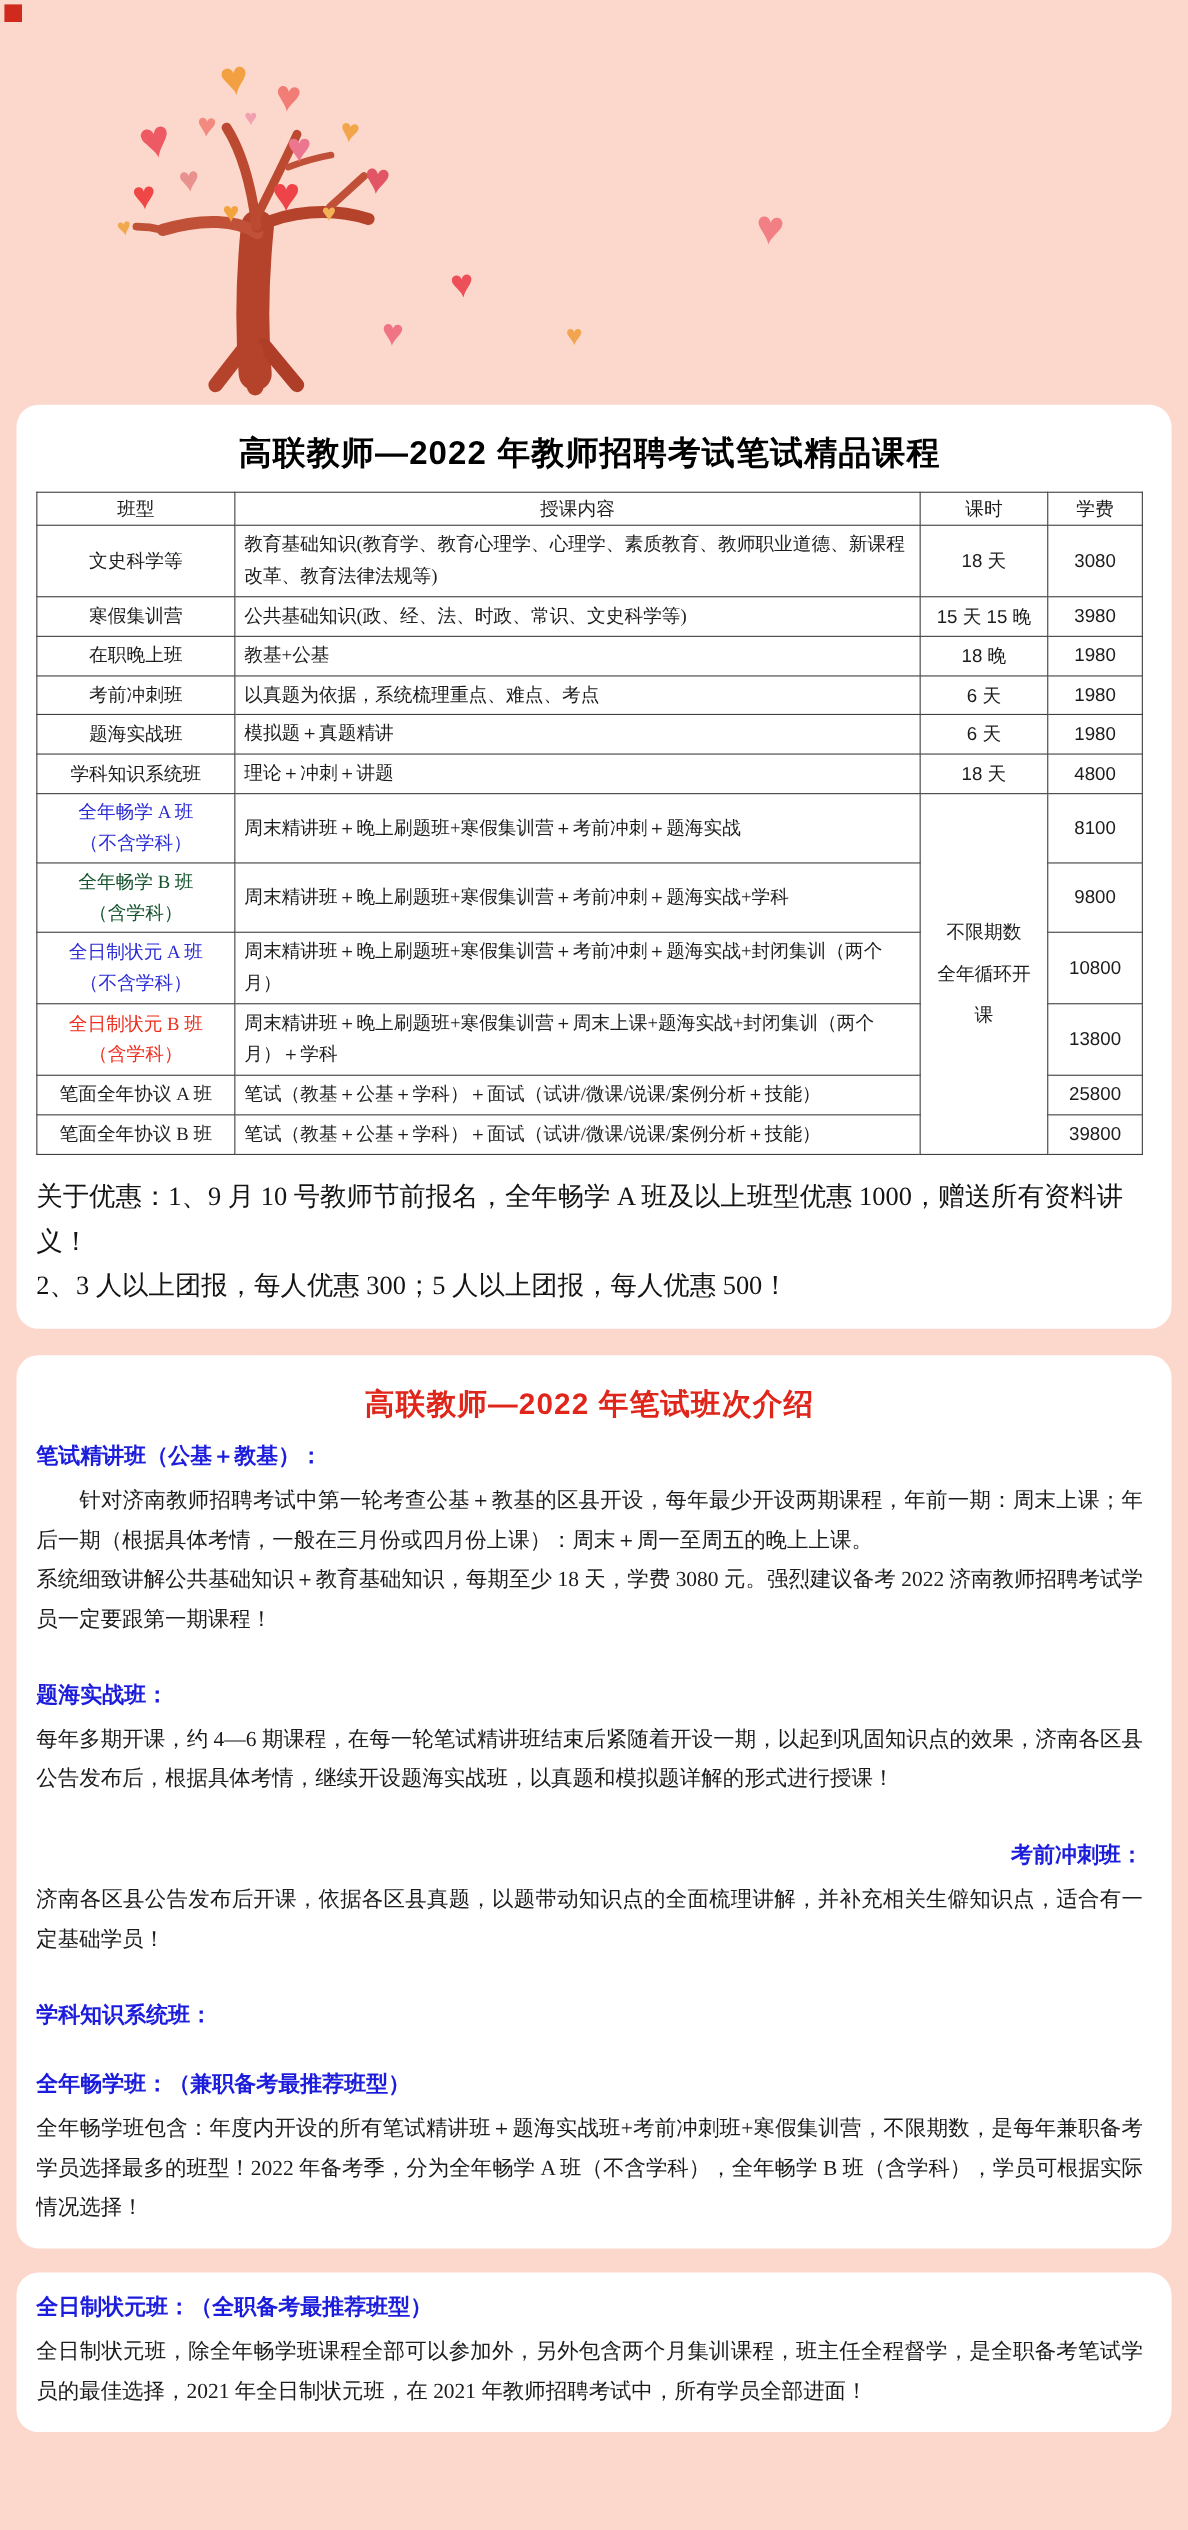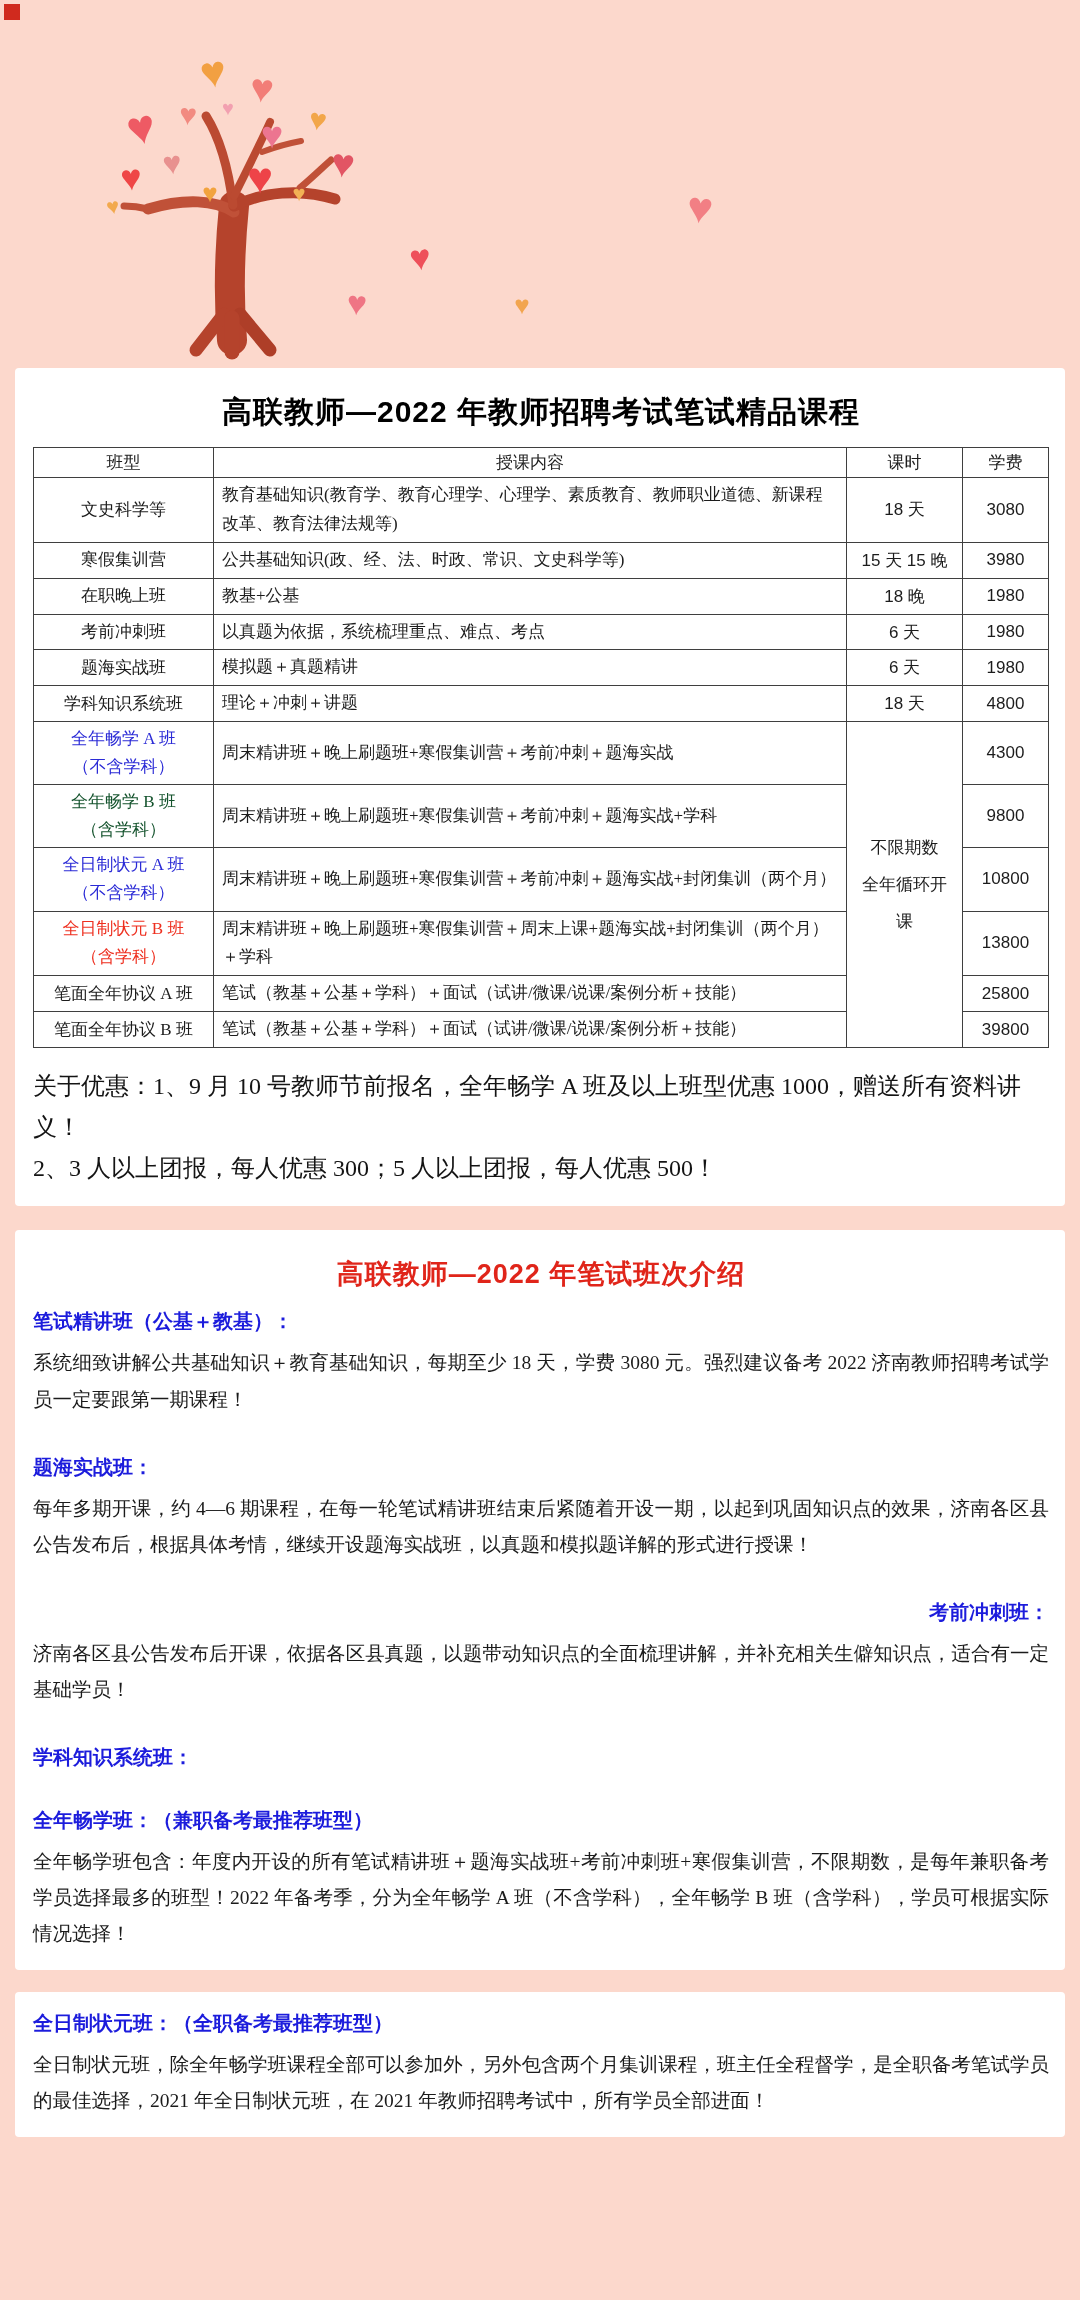--- a/index.html
+++ b/index.html
@@ -8,21 +8,21 @@
     width:1080px; height:2300px; overflow:hidden; position:relative;
     background:#fcd8cc;
     font-family:"Liberation Sans","DejaVu Sans",sans-serif;
   }
   
   .decor-top { position:relative; width:1080px; height:368px; }
   .corner-square { position:absolute; left:4px; top:4px; width:16px; height:16px; background:#d02a1e; }
   .tree-svg { position:absolute; left:0; top:0; }
   .heart { position:absolute; line-height:1; transform:translate(-50%,-50%); user-select:none; }
   
-  .card { background:#ffffff; margin:0 15px; border-radius:4px; padding:20px 16px 18px 18px; }
+  .card { background:#ffffff; margin:0 15px; border-radius:20px; padding:20px 26px 18px 18px; }
   .card1-title { text-align:center; font-size:30px; font-weight:bold; color:#000; letter-spacing:1px; margin:4px 0 14px 0; }
   table.course { width:100%; border-collapse:collapse; table-layout:fixed; font-family:"Liberation Serif","DejaVu Serif",serif; }
   table.course th, table.course td { border:1px solid #3f3f3f; padding:3px 8px; font-size:17px; color:#1c1c1c; vertical-align:middle; }
   table.course th { font-weight:normal; text-align:center; height:30px; }
   td.c-type { text-align:center; line-height:1.65; }
   td.c-content { text-align:left; padding-left:12px; line-height:1.7; }
   td.c-mid { text-align:center; font-family:"Liberation Sans",sans-serif; font-size:16px; }
   td.c-dur { line-height:2.2; }
   tr.row-plain td { height:30px; }
   tr.row-two td { height:52px; }
@@ -148,21 +148,21 @@
         <tr class="row-sub">
           <td class="c-type" style="color: rgb(43, 43, 214);">
             <div>全年畅学 A 班</div>
             <div>（不含学科）</div>
           </td>
           <td class="c-content">周末精讲班＋晚上刷题班+寒假集训营＋考前冲刺＋题海实战</td>
           <td class="c-mid c-dur" rowspan="6">
             <div>不限期数</div>
             <div>全年循环开课</div>
           </td>
-          <td class="c-mid">4300</td>
+          <td class="c-mid">8100</td>
         </tr>
         <tr class="row-sub">
           <td class="c-type" style="color: #14532d;">
             <div>全年畅学 B 班</div>
             <div>（含学科）</div>
           </td>
           <td class="c-content">周末精讲班＋晚上刷题班+寒假集训营＋考前冲刺＋题海实战+学科</td>
           <td class="c-mid">9800</td>
         </tr>
         <tr class="row-sub">
@@ -203,20 +203,21 @@
   </div>
 </div>
 
 <div class="gap"></div>
 
 <div class="card">
   <div class="card2-title" style="color: rgb(224, 37, 26);">高联教师—2022 年笔试班次介绍</div>
   <div id="card2-sections">
       <div class="section">
         <div class="sec-heading" style="color: rgb(28, 28, 220);">笔试精讲班（公基＋教基）：</div>
+        <div class="sec-para indent">针对济南教师招聘考试中第一轮考查公基＋教基的区县开设，每年最少开设两期课程，年前一期：周末上课；年后一期（根据具体考情，一般在三月份或四月份上课）：周末＋周一至周五的晚上上课。</div>
         <div class="sec-para">系统细致讲解公共基础知识＋教育基础知识，每期至少 18 天，学费 3080 元。强烈建议备考 2022 济南教师招聘考试学员一定要跟第一期课程！</div>
       </div>
       <div class="section">
         <div class="sec-heading" style="color: rgb(28, 28, 220);">题海实战班：</div>
         <div class="sec-para">每年多期开课，约 4—6 期课程，在每一轮笔试精讲班结束后紧随着开设一期，以起到巩固知识点的效果，济南各区县公告发布后，根据具体考情，继续开设题海实战班，以真题和模拟题详解的形式进行授课！</div>
       </div>
       <div class="section">
         <div class="sec-heading" style="color: rgb(28, 28, 220); text-align: right;">考前冲刺班：</div>
         <div class="sec-para">济南各区县公告发布后开课，依据各区县真题，以题带动知识点的全面梳理讲解，并补充相关生僻知识点，适合有一定基础学员！</div>
       </div>

